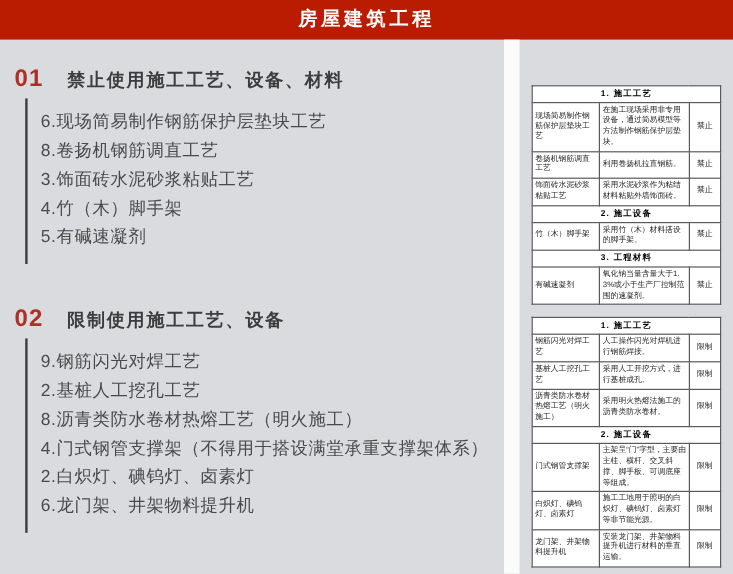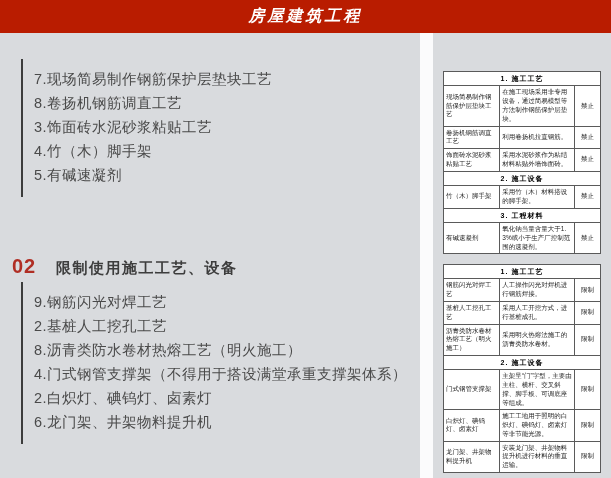--- a/index.html
+++ b/index.html
@@ -6,21 +6,21 @@
   body{
     width:611px;height:478px;position:relative;overflow:hidden;
     background:#d9dbde;
     font-family:"Liberation Sans","DejaVu Sans",sans-serif;
   }
   
   .banner{
     position:absolute;top:0;left:0;width:611px;height:33px;
     background:#b91c00;color:#ffffff;
     display:flex;align-items:center;justify-content:center;
-    font-size:16px;font-weight:bold;letter-spacing:3px;font-style:italic;
+    font-size:16px;font-weight:bold;letter-spacing:3px;
   }
   
   .gutter{
     position:absolute;top:33px;left:420px;width:13px;height:445px;
     background:#fbfbfc;
   }
   .left-panel{position:absolute;top:33px;left:0;width:420px;height:445px;}
   .right-panel{position:absolute;top:33px;left:433px;width:178px;height:445px;}
 
   .section{position:absolute;left:12px;width:400px;}
@@ -64,22 +64,26 @@
 </head>
 <body>
 
 <div class="banner">
   <span>房屋建筑工程</span>
 </div>
 
 <div class="left-panel">
 
   <div class="section sec-1">
+    <div class="sec-head">
+      <span class="sec-num">01</span>
+      <span class="sec-title">禁止使用施工工艺、设备、材料</span>
+    </div>
     <div class="sec-list">
-      <div class="item">7.现场简易制作钢筋保护层垫块工艺</div>
+      <div class="item">6.现场简易制作钢筋保护层垫块工艺</div>
       <div class="item">8.卷扬机钢筋调直工艺</div>
       <div class="item">3.饰面砖水泥砂浆粘贴工艺</div>
       <div class="item">4.竹（木）脚手架</div>
       <div class="item">5.有碱速凝剂</div>
     </div>
   </div>
 
   <div class="section sec-2">
     <div class="sec-head">
       <span class="sec-num">02</span>

